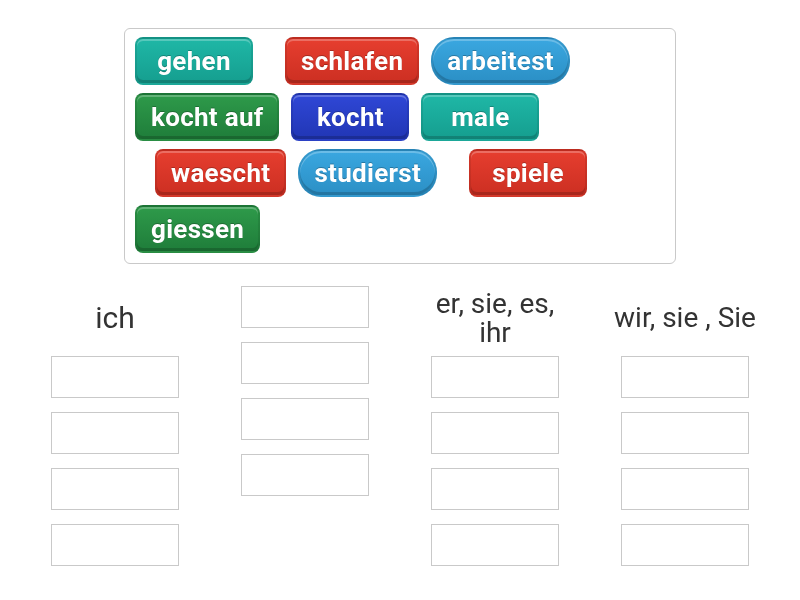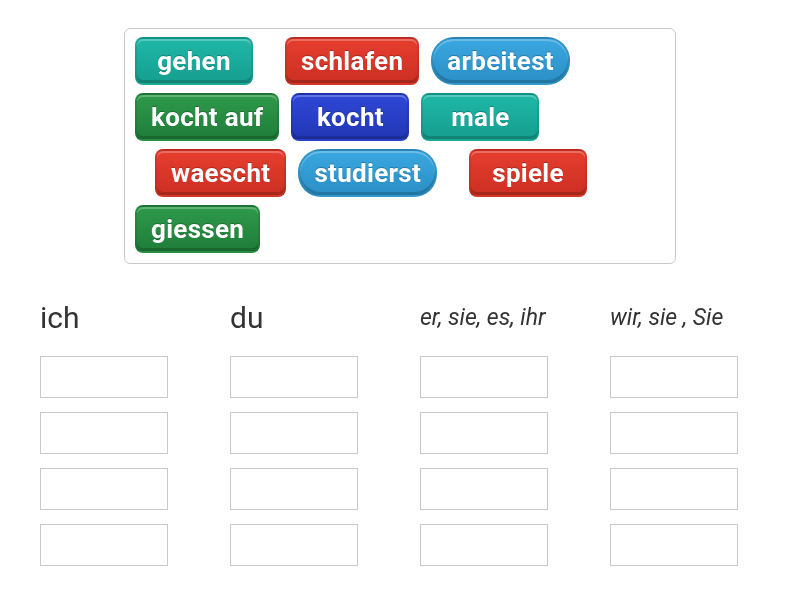--- a/index.html
+++ b/index.html
@@ -58,35 +58,35 @@
     margin: 22px auto 0 auto;
     width: 720px;
     display: flex;
     justify-content: space-between;
     gap: 40px;
   }
   .col {
     width: 150px;
     display: flex;
     flex-direction: column;
-    align-items: flex-start;
+    align-items: center;
   }
   .col-title {
     min-height: 64px;
     display: flex;
     align-items: center;
     justify-content: center;
     text-align: center;
     font-size: 30px;
     color: #333;
     font-weight: 400;
     line-height: 1.05;
     margin-bottom: 6px;
   }
-  .col-title.small { font-size: 23px; font-style: italic; }
+  .col-title.small { font-size: 28px; }
   .col-slots {
     display: flex;
     flex-direction: column;
     gap: 14px;
   }
   .slot {
     width: 128px;
     height: 42px;
     border: 1.5px solid #c9c9c9;
     background: #fff;
@@ -114,21 +114,20 @@
       <div class="col">
         <div class="col-title">ich</div>
         <div class="col-slots">
           <div class="slot"></div>
           <div class="slot"></div>
           <div class="slot"></div>
           <div class="slot"></div>
         </div>
       </div>
       <div class="col">
-        <div class="col-title">du</div>
         <div class="col-slots">
           <div class="slot"></div>
           <div class="slot"></div>
           <div class="slot"></div>
           <div class="slot"></div>
         </div>
       </div>
       <div class="col">
         <div class="col-title small">er, sie, es, ihr</div>
         <div class="col-slots">

